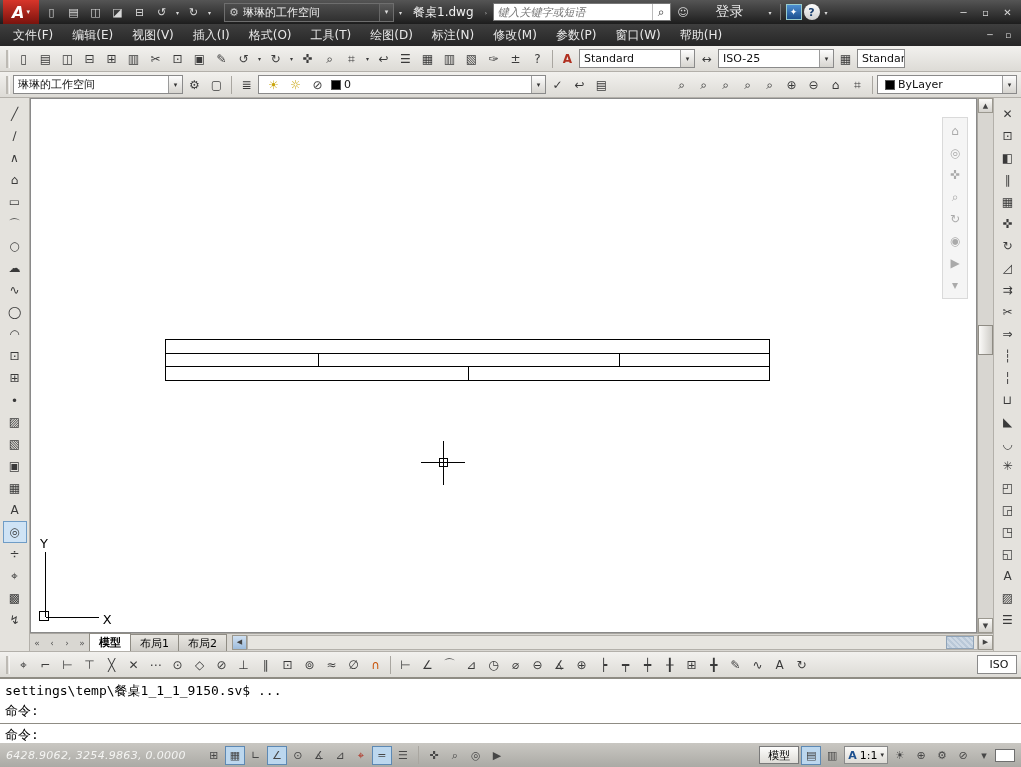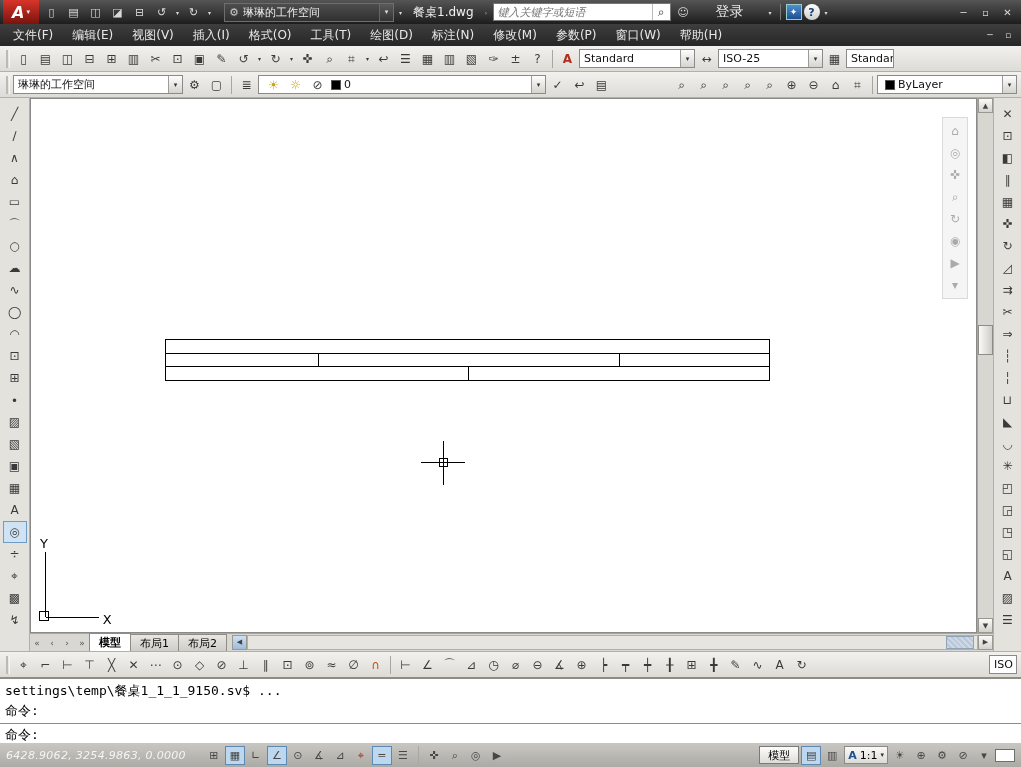--- a/index.html
+++ b/index.html
@@ -76,21 +76,21 @@
   .tab{padding:0 9px;height:17px;display:inline-flex;align-items:center;background:linear-gradient(#e9e7e2,#cfcdc8);border:1px solid #8f8c84;border-bottom:none;margin-right:-1px;cursor:pointer;white-space:nowrap;}
   .tab.active{background:#fff;font-weight:bold;height:18px;}
   .hscroll{flex:1;display:flex;align-items:center;height:18px;margin-left:6px;}
   .hscroll .scr{height:15px;}
   .hscroll .hl{background:linear-gradient(#cfe0f2,#9dbcdc);}
   .htrack{flex:1;height:15px;background:#e7e5e0;border:1px solid #b3b0aa;position:relative;}
   .hthumb{position:absolute;right:3px;top:0;width:28px;height:13px;background:repeating-linear-gradient(45deg,#cdd8e4,#cdd8e4 2px,#b9c8d8 2px,#b9c8d8 4px);border:1px solid #8fa3b8;}
 
   
   .osnap-row{height:26px;background:linear-gradient(#f2f1ee,#dddbd6);border-top:1px solid #b3b0aa;display:flex;align-items:center;padding:0 4px;gap:1px;flex:0 0 auto;}
-  .dd-mini{width:28px;height:19px;margin-left:4px;}
+  .dd-mini{width:40px;height:19px;margin-left:4px;justify-content:center;}
 
   
   .cmd{height:66px;background:#fff;border-top:2px solid #8f8c84;font-family:"DejaVu Sans Mono","Liberation Mono",monospace;font-size:13px;color:#000;display:flex;flex-direction:column;flex:0 0 auto;}
   .cmd-history{flex:1;padding:2px 5px;line-height:20px;}
   .cmd-input{border-top:1px solid #8f8c84;padding:1px 5px;line-height:19px;}
 
   
   .statusbar{height:24px;background:linear-gradient(#c9c7c2,#abaaa5);display:flex;align-items:center;padding:0 6px;gap:2px;font-size:11px;flex:0 0 auto;}
   .coords{color:#f4f4f2;font-size:11px;margin-right:16px;letter-spacing:.3px;white-space:nowrap;cursor:pointer;font-style:italic;}
   .statusbar .tbtn{width:20px;height:19px;font-size:11px;color:#474747;}
@@ -205,21 +205,21 @@
     <span class="icon-row">
         <span class="tbtn reda">A</span>
       </span>
     <div class="dd" style="width:116px">
       <span>Standard</span>
       <span class="arr">▾</span>
     </div>
     <span class="icon-row">
         <span class="tbtn">↔</span>
       </span>
-    <div class="dd" style="width:105px">
+    <div class="dd" style="width:116px">
       <span>ISO-25</span>
       <span class="arr">▾</span>
     </div>
     <span class="icon-row">
         <span class="tbtn">▦</span>
       </span>
     <div class="dd" style="width:48px">
       <span>Standard</span>
     </div>
   </div>

